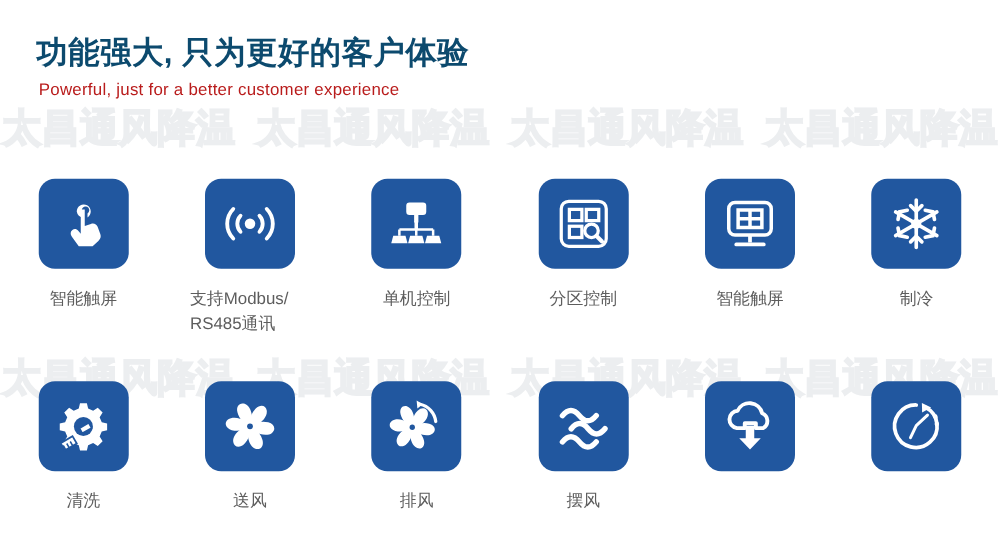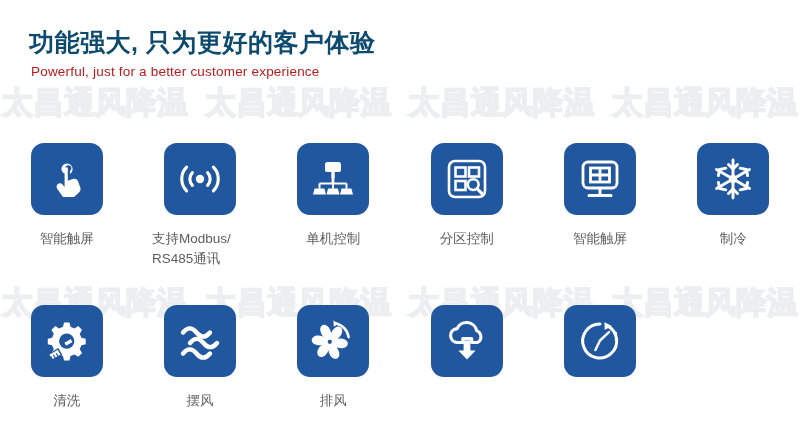--- a/index.html
+++ b/index.html
@@ -184,32 +184,37 @@
             <path d="M5.5 37.5l9.5-5.6 3.4 5.9-9.5 5.5z"></path>
           </g>
           <g stroke="#21579f" stroke-width="1.2">
             <path d="M7.6 39.4l2.6 4.5M10.4 37.8l2.6 4.5M13.2 36.2l2.6 4.5"></path>
           </g>
         </svg>
       </div>
       <div class="cap">清洗</div>
     </div>
 
-
-    <div class="cell">
-      <div class="tile">
-        <svg width="48" height="44" viewBox="0 0 48 44">
-          <g fill="none" stroke="#ffffff" stroke-width="4.4" stroke-linecap="round">
-            <path d="M7 13.5c4.5-5.5 9-5.5 13.5 0s9 5.5 13.5 0"></path>
-            <path d="M14 24c4.5-5.5 9-5.5 13.5 0s9 5.5 13.5 0"></path>
-            <path d="M7 34.5c4.5-5.5 9-5.5 13.5 0s9 5.5 13.5 0"></path>
-          </g>
-        </svg>
-      </div>
-      <div class="cap">摆风</div>
+    <div class="cell">
+      <div class="tile">
+        <svg width="48" height="48" viewBox="0 0 48 48">
+          <g fill="#ffffff">
+            <g id="sblade">
+              <path d="M24 23.2c-.3-5.2 1-9.8 4.6-13.4 3.7-3.7 8.2-2.5 8.8 1.6.6 4.3-3.1 8.9-8.2 11.6-1.7.9-3.5 1.3-5.2.2z"></path>
+            </g>
+            <use href="#sblade" transform="rotate(60 24 24)"></use>
+            <use href="#sblade" transform="rotate(120 24 24)"></use>
+            <use href="#sblade" transform="rotate(180 24 24)"></use>
+            <use href="#sblade" transform="rotate(240 24 24)"></use>
+            <use href="#sblade" transform="rotate(300 24 24)"></use>
+            <circle cx="24" cy="24" r="2.3" fill="#21579f"></circle>
+          </g>
+        </svg>
+      </div>
+      <div class="cap">送风</div>
     </div>
 
     <div class="cell">
       <div class="tile">
         <svg width="48" height="48" viewBox="0 0 48 48">
           <g fill="#ffffff" transform="translate(-1.5,2.5) scale(0.93)">
             <g id="eblade">
               <path d="M24 23.2c-.3-5.2 1-9.8 4.6-13.4 3.7-3.7 8.2-2.5 8.8 1.6.6 4.3-3.1 8.9-8.2 11.6-1.7.9-3.5 1.3-5.2.2z"></path>
             </g>
             <use href="#eblade" transform="rotate(60 24 24)"></use>
@@ -223,20 +228,33 @@
             <path d="M27 6.4a16 16 0 0 1 12.6 13.8"></path>
           </g>
           <path d="M24.3 3.4l5 3-4.4 3.4z" fill="#ffffff"></path>
         </svg>
       </div>
       <div class="cap">排风</div>
     </div>
 
     <div class="cell">
       <div class="tile">
+        <svg width="48" height="44" viewBox="0 0 48 44">
+          <g fill="none" stroke="#ffffff" stroke-width="4.4" stroke-linecap="round">
+            <path d="M7 13.5c4.5-5.5 9-5.5 13.5 0s9 5.5 13.5 0"></path>
+            <path d="M14 24c4.5-5.5 9-5.5 13.5 0s9 5.5 13.5 0"></path>
+            <path d="M7 34.5c4.5-5.5 9-5.5 13.5 0s9 5.5 13.5 0"></path>
+          </g>
+        </svg>
+      </div>
+      <div class="cap">摆风</div>
+    </div>
+
+    <div class="cell">
+      <div class="tile">
         <svg width="48" height="46" viewBox="0 0 48 46">
           <path d="M13.5 24.5a7 7 0 0 1 .6-13.9 10.4 10.4 0 0 1 19.6 2 6.6 6.6 0 0 1 .8 11.9h-5.8v-3.9h-8.9v3.9z" fill="none" stroke="#ffffff" stroke-width="3.1" stroke-linejoin="round"></path>
           <path d="M20.6 22.5h6.8v10h5.2L24 41.5 15.4 32.5h5.2z" fill="#ffffff"></path>
         </svg>
       </div>
     </div>
 
     <div class="cell">
       <div class="tile">
         <svg width="48" height="48" viewBox="0 0 48 48">

